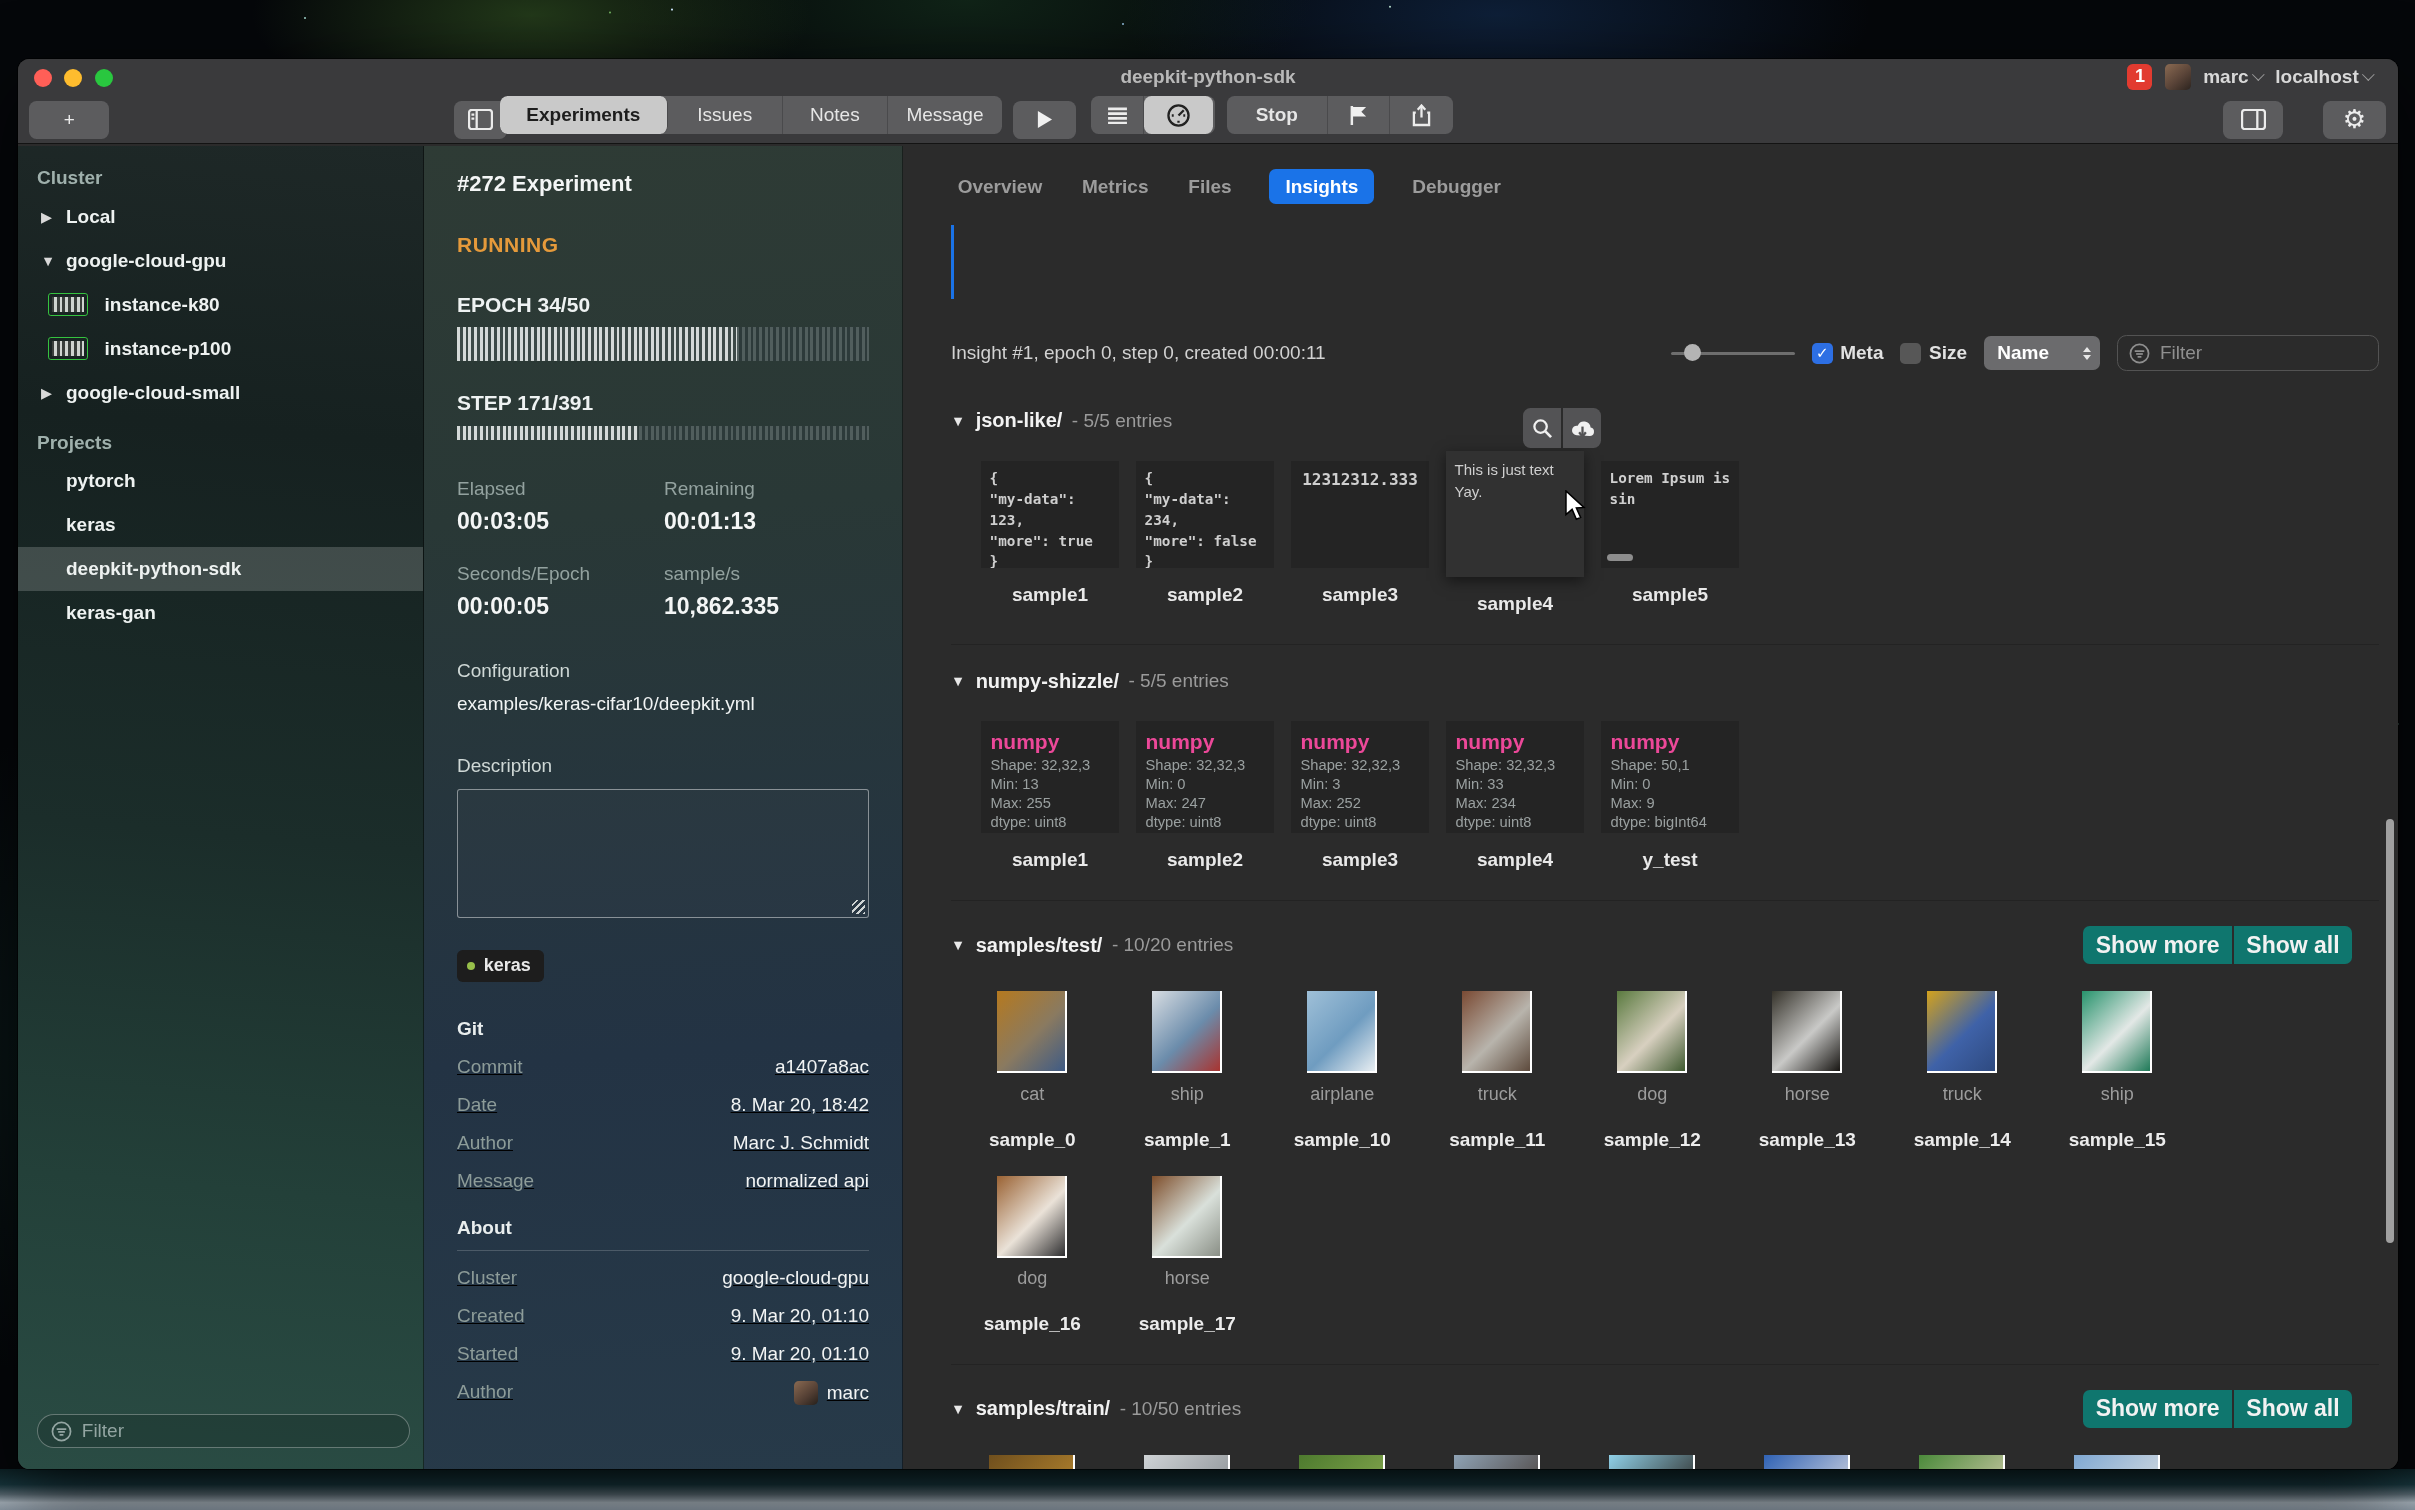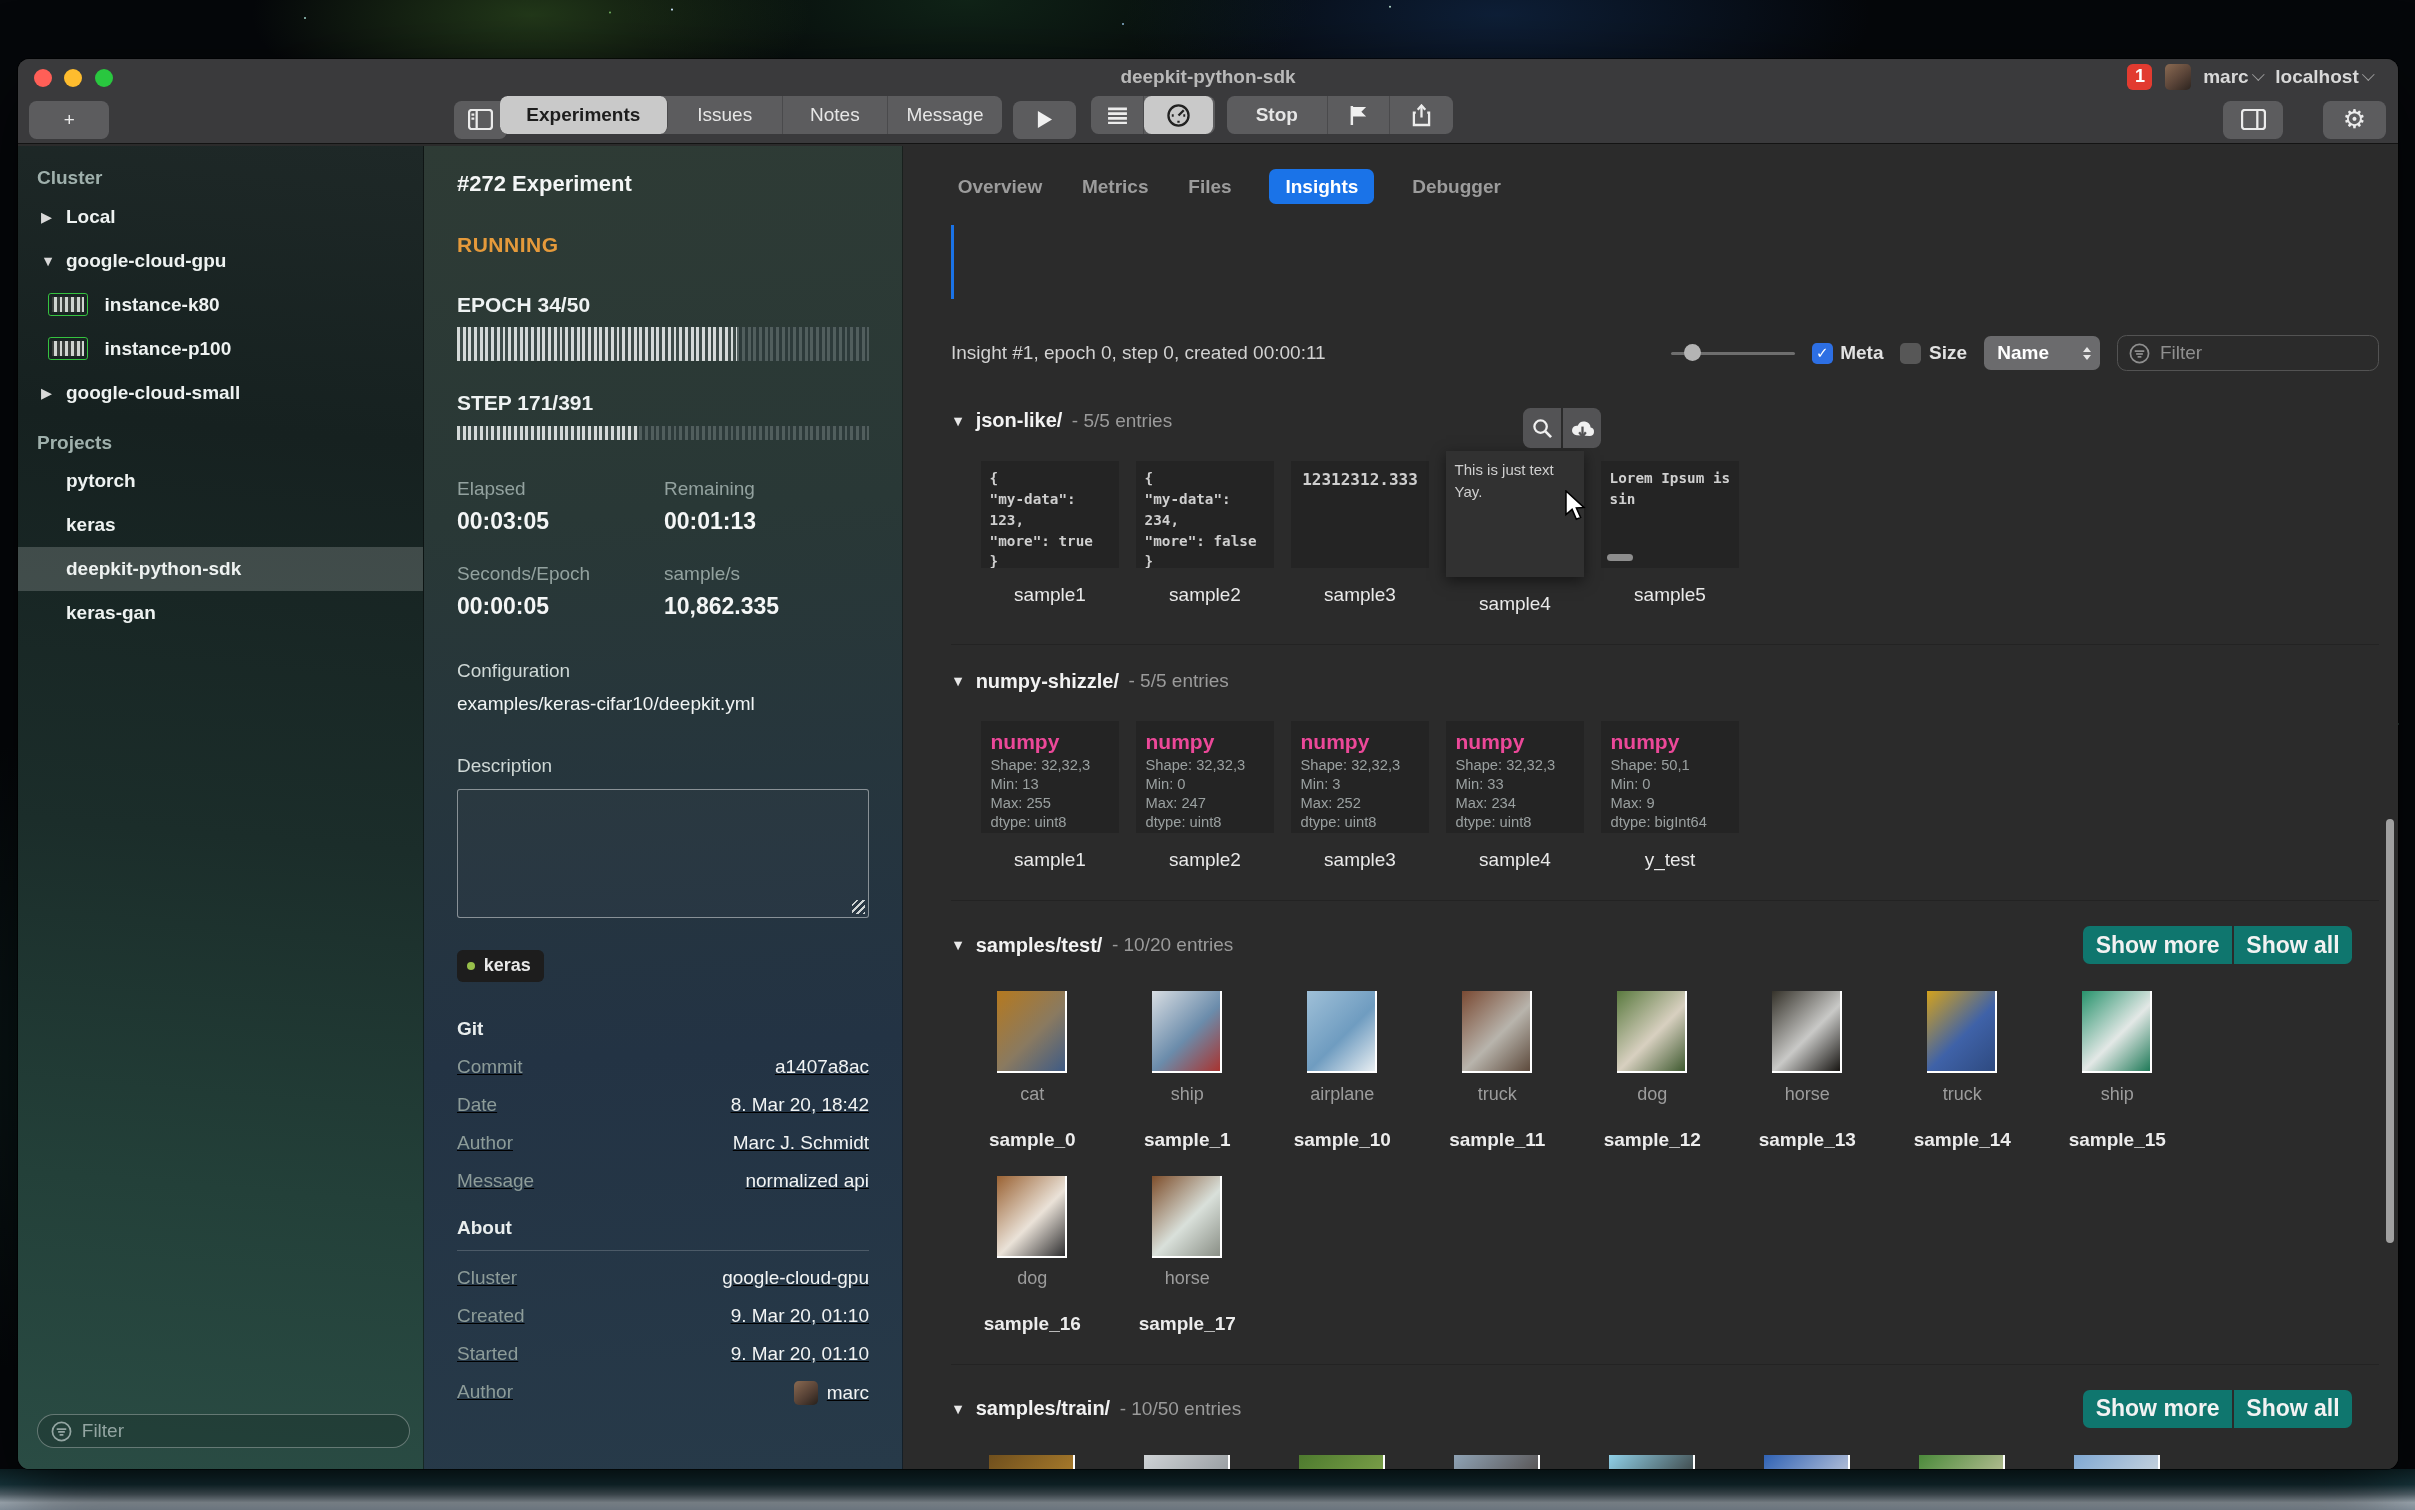--- a/index.html
+++ b/index.html
@@ -151,21 +151,21 @@
   .jcard.center { text-align:center; font-size:16px; }
   .jcard.hover { height:126px; margin-top:-9.5px; background:#313131;
     box-shadow:0 3.8px 13.3px rgba(0,0,0,.5); font-family:"Liberation Sans",sans-serif; font-weight:400;
     font-size:15px; }
   .hoverbtns { position:absolute; top:-23px; right:-5.7px; display:flex; gap:1.9px; }
   .hbtn { width:38px; height:40px; background:#535355; display:flex; align-items:center;
     justify-content:center; }
   .hbtn:first-child { border-radius:7.6px 0 0 7.6px; } .hbtn:last-child { border-radius:0 7.6px 7.6px 0; }
   .minibar { position:absolute; left:5.7px; bottom:6.7px; width:26px; height:7.6px; border-radius:3.8px;
     background:#8d8d8d; }
-  .clabel { margin-top:16px; color:#e9e9e9; font-size:19px; font-weight:400; }
+  .clabel { margin-top:16px; color:#e9e9e9; font-size:19px; font-weight:700; }
 
   .ncard { width:138px; height:112px; background:#242424; padding:8.6px 9.5px; overflow:hidden; }
   .nkind { color:#ec4899; font-size:21px; font-weight:700; }
   .nline { color:#9aa0a0; font-size:14.7px; margin-top:2.9px; }
 
   .grid { display:flex; flex-wrap:wrap; width:1265px; margin-top:27px; row-gap:25px; margin-left:3.8px; }
   .cell { width:155px; display:flex; flex-direction:column; align-items:center; }
   .thumb { width:70px; height:82px; border-right:2.9px solid #fff; border-bottom:2.9px solid #fff; }
   .cls { margin-top:10.5px; color:#9c9c9c; font-size:18px; }
   .sname2 { margin-top:24px; color:#ececec; font-size:19px; font-weight:700; }

